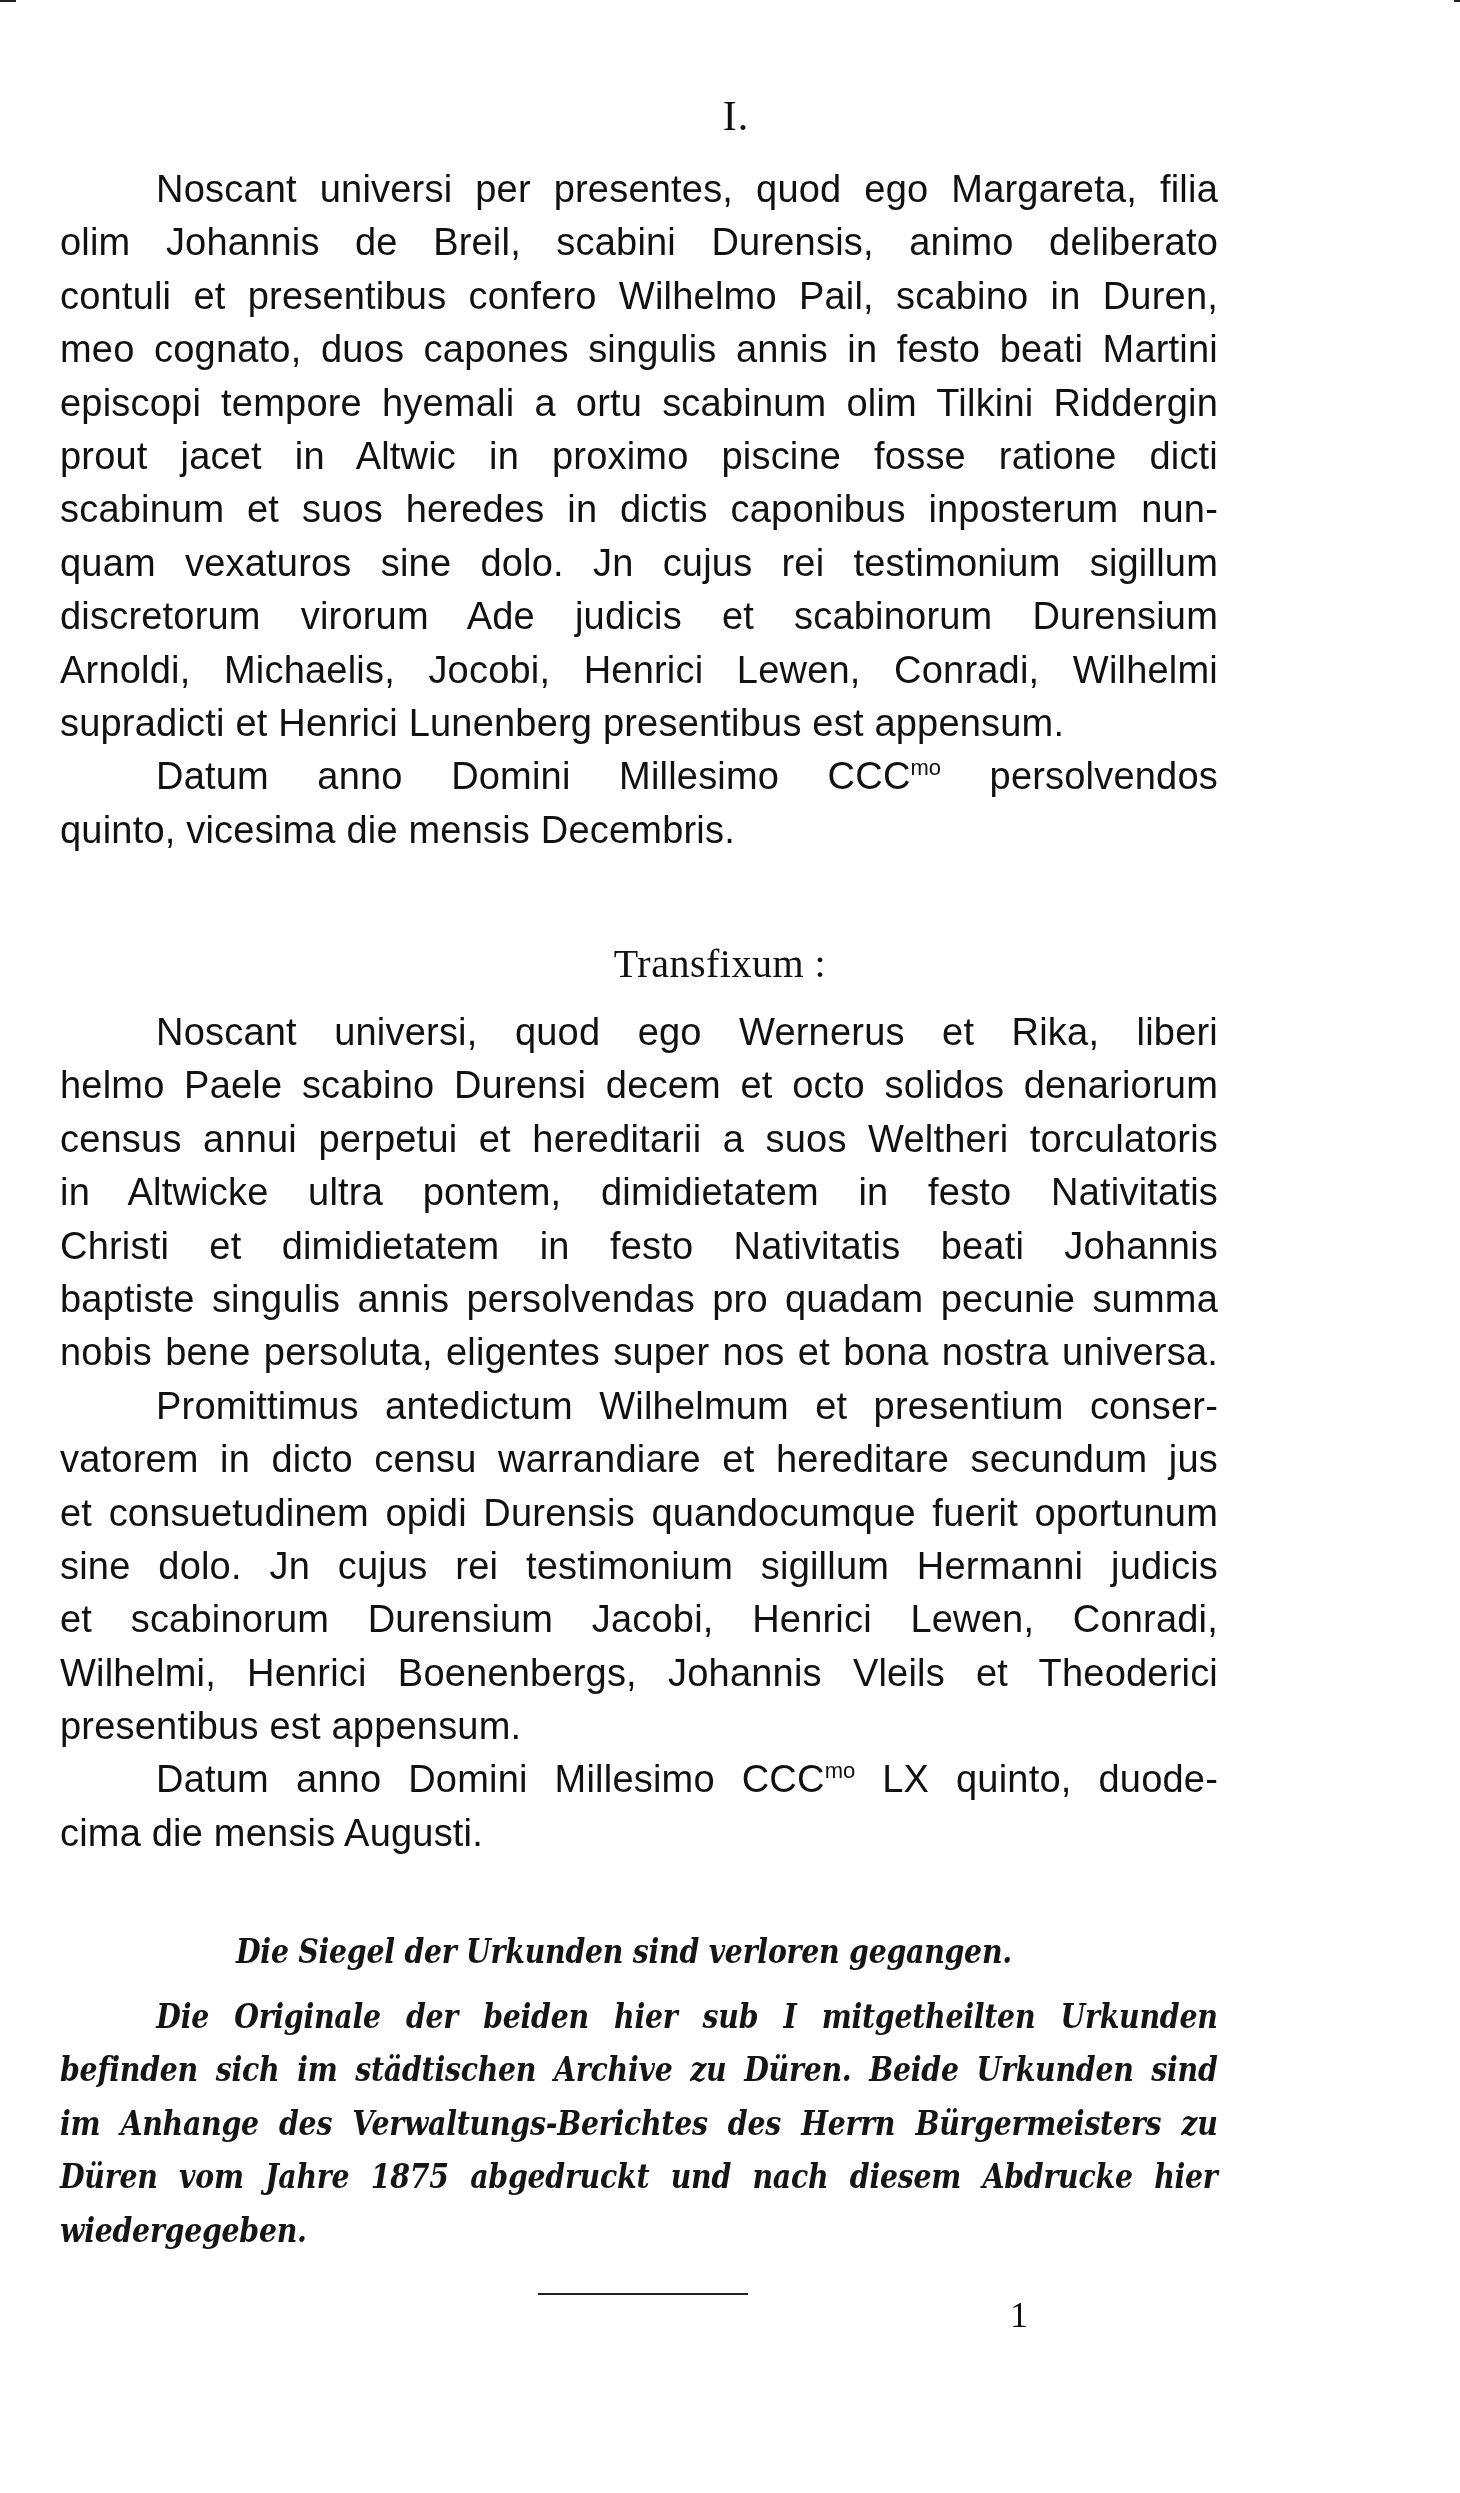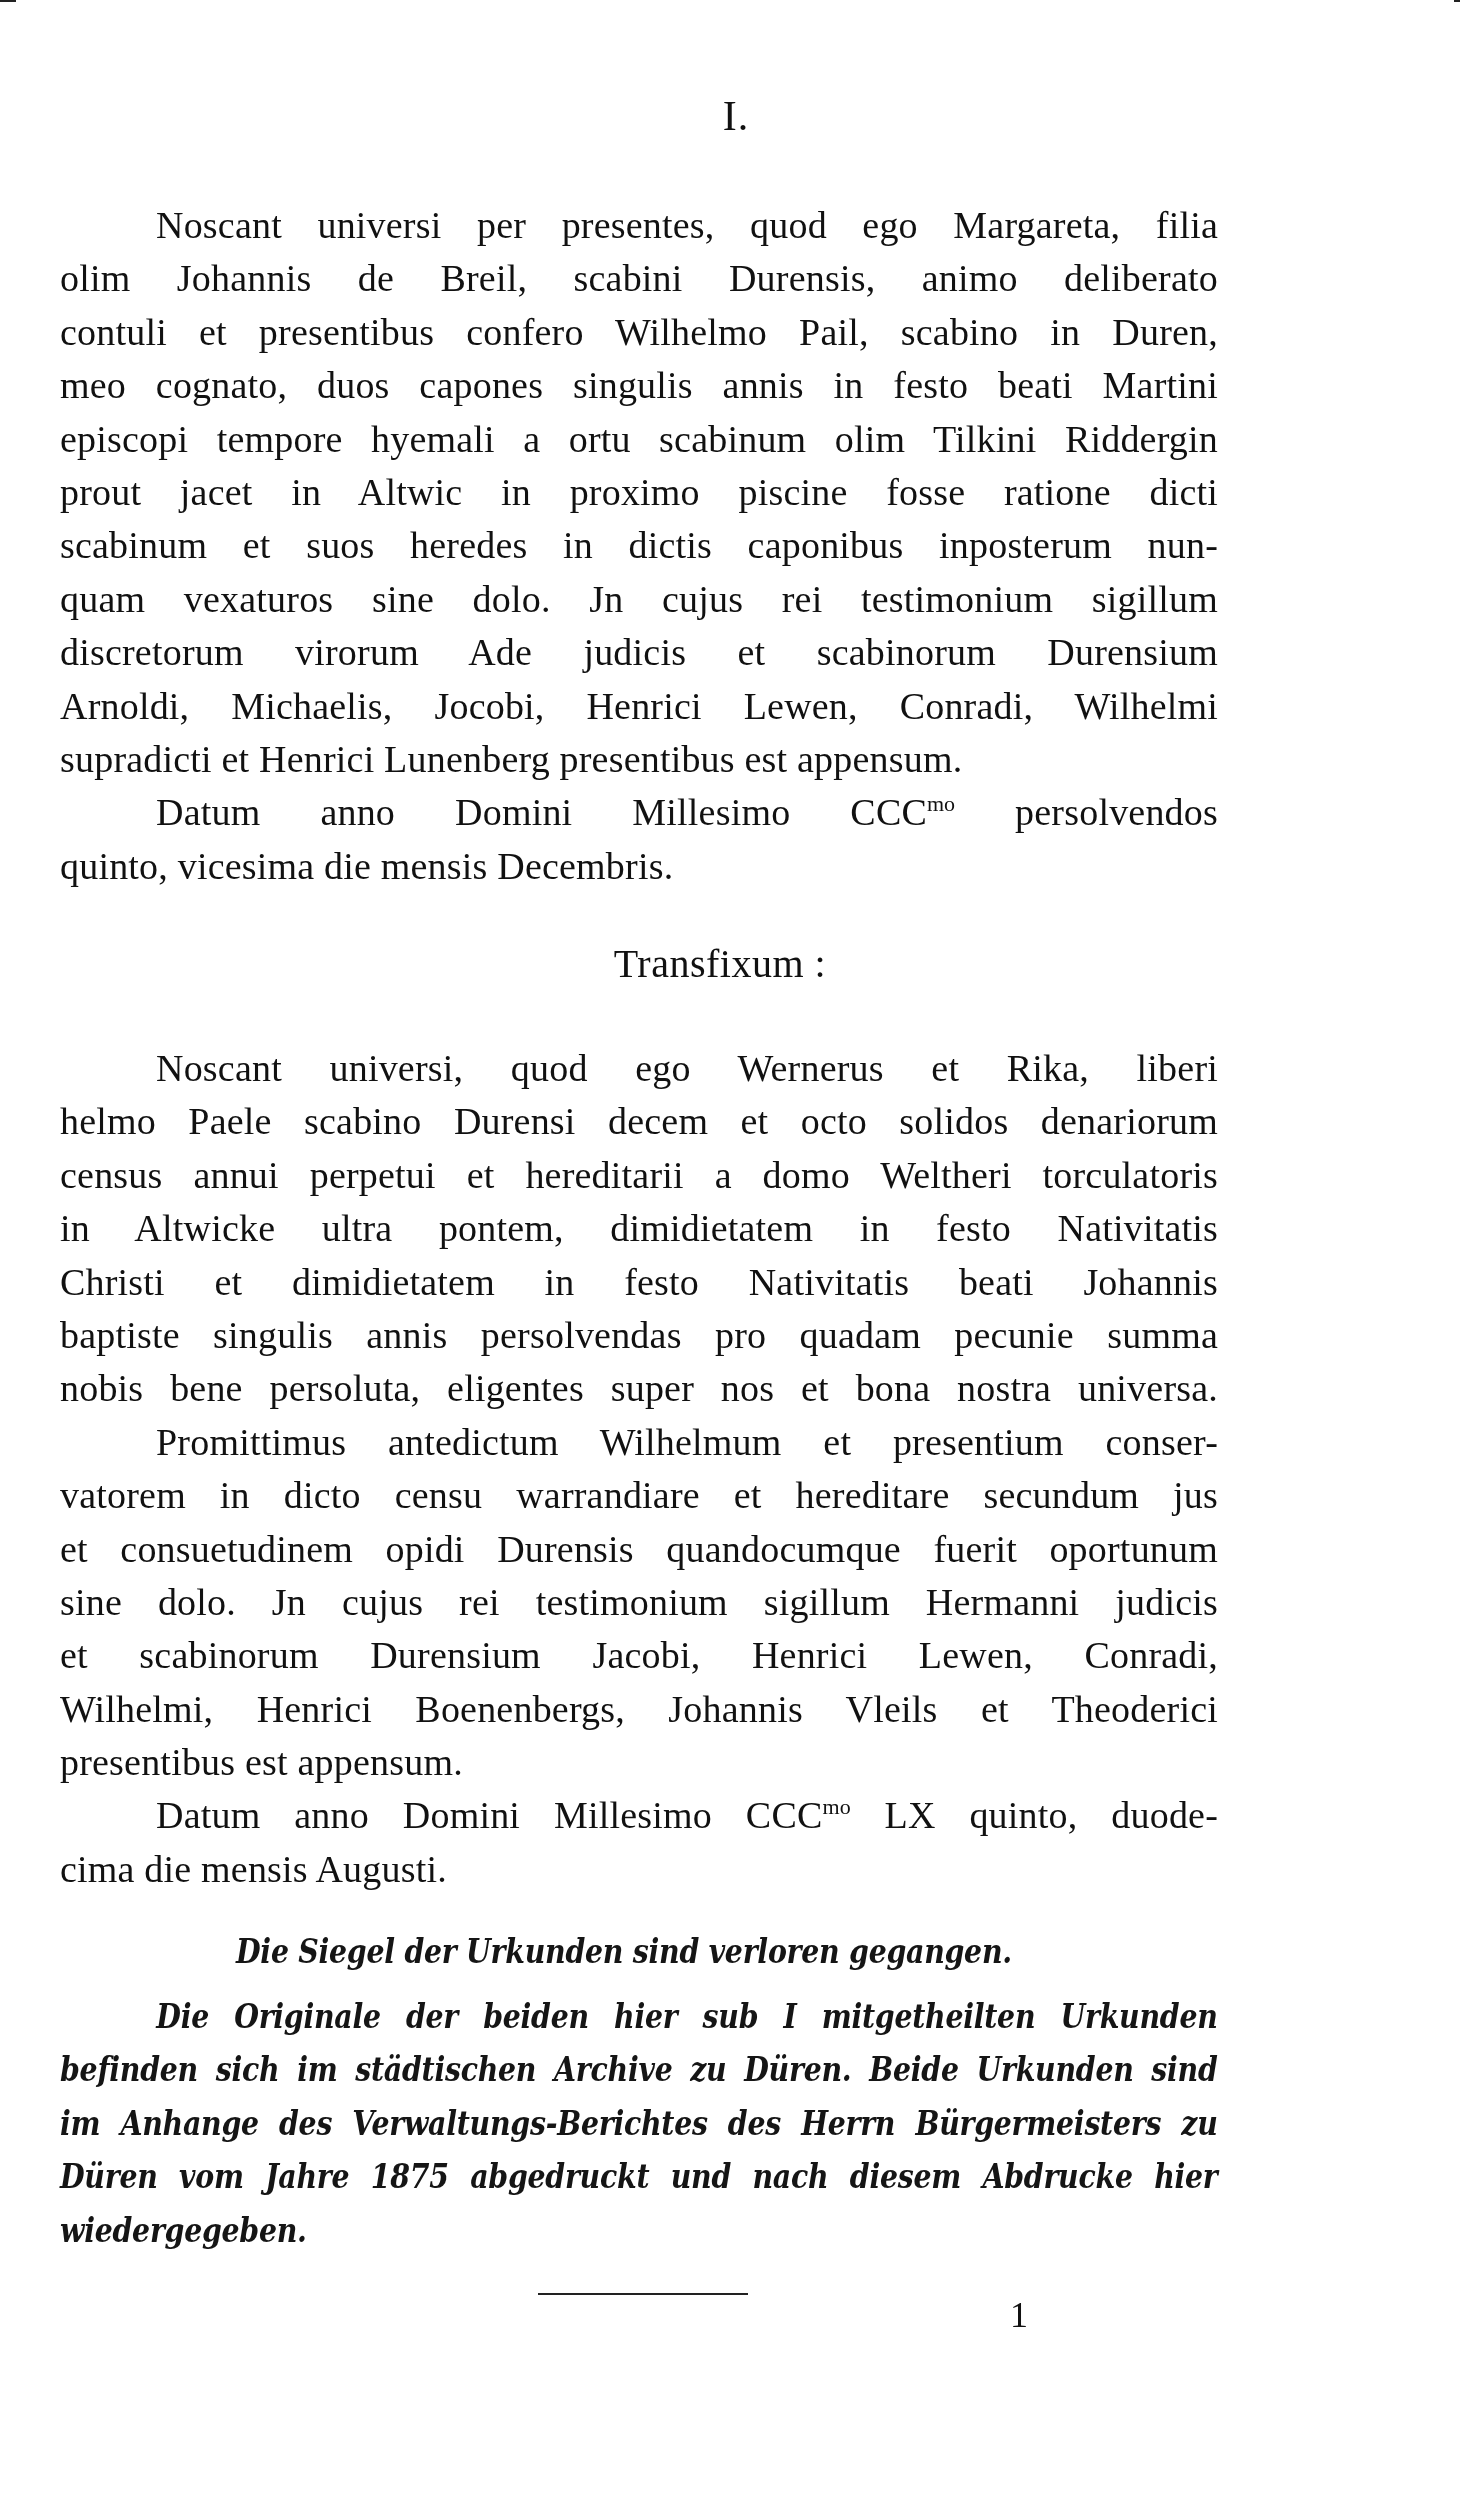--- a/index.html
+++ b/index.html
@@ -40,27 +40,26 @@
       left: 0;
       width: 1460px;
       text-align: center;
       font-family: "Liberation Serif", serif;
       font-size: 42px;
       letter-spacing: 1px;
       padding-left: 12px;
       box-sizing: border-box;
     }
     .text-block {
-      font-family: Liberation Serif, serif;
+      font-family: Liberation Sans, sans-serif;
       font-size: 38px;
       line-height: 53.4px;
       text-align: justify;
       text-align-last: left;
       letter-spacing: 0.2px;
-      margin-top: 36px;
     }
     .line {
       display: block;
       white-space: nowrap;
       text-align: justify;
       text-align-last: justify;
       height: 53.4px;
     }
     .line.last { text-align-last: left; }
     .line.indent { padding-left: 96px; }
@@ -140,21 +139,21 @@
     <span class="line last">supradicti et Henrici Lunenberg presentibus est appensum.</span>
     <span class="line indent"><span>Datum anno Domini Millesimo CCC</span><sup class="mo">mo</sup><span> persolvendos</span></span>
     <span class="line last">quinto, vicesima die mensis Decembris.</span>
   </div>
 
   <div class="heading-transfixum" style="top:940px;">Transfixum :</div>
 
   <div class="column text-block" style="top:1006px;">
     <span class="line indent">Noscant universi, quod ego Wernerus et Rika, liberi</span>
     <span class="line">helmo Paele scabino Durensi decem et octo solidos denariorum</span>
-    <span class="line">census annui perpetui et hereditarii a domo Weltheri torculatoris</span>
+    <span class="line">census annui perpetui et hereditarii a suos Weltheri torculatoris</span>
     <span class="line">in Altwicke ultra pontem, dimidietatem in festo Nativitatis</span>
     <span class="line">Christi et dimidietatem in festo Nativitatis beati Johannis</span>
     <span class="line">baptiste singulis annis persolvendas pro quadam pecunie summa</span>
     <span class="line">nobis bene persoluta, eligentes super nos et bona nostra universa.</span>
     <span class="line indent">Promittimus antedictum Wilhelmum et presentium conser-</span>
     <span class="line">vatorem in dicto censu warrandiare et hereditare secundum jus</span>
     <span class="line">et consuetudinem opidi Durensis quandocumque fuerit oportunum</span>
     <span class="line">sine dolo.  Jn cujus rei testimonium sigillum Hermanni judicis</span>
     <span class="line">et scabinorum Durensium Jacobi, Henrici Lewen, Conradi,</span>
     <span class="line">Wilhelmi, Henrici Boenenbergs, Johannis Vleils et Theoderici</span>

